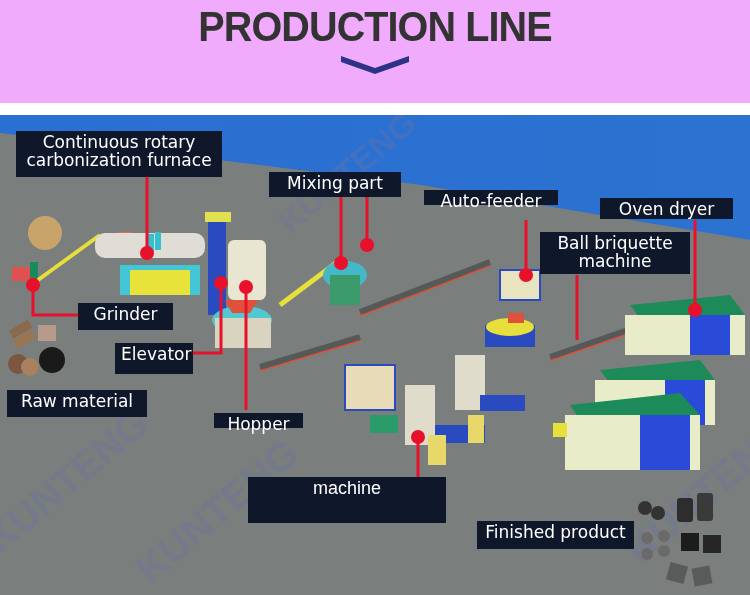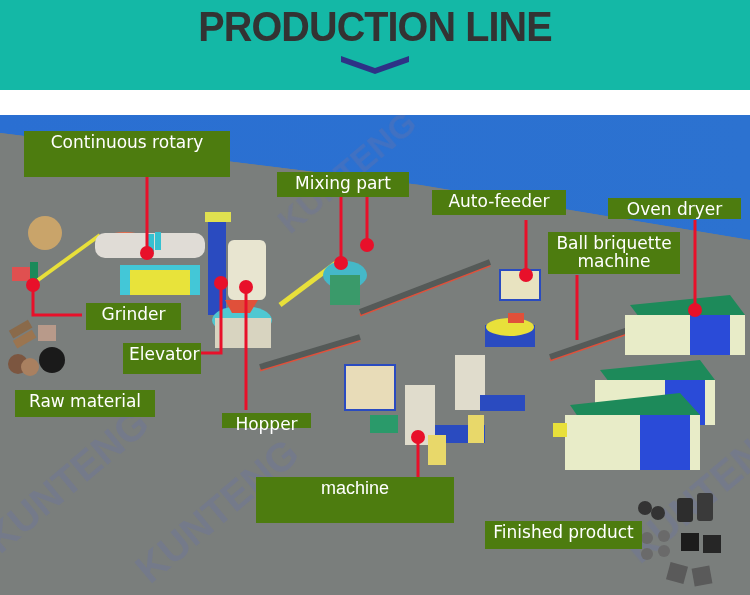--- a/index.html
+++ b/index.html
@@ -1,22 +1,22 @@
 <!DOCTYPE html>
 <html><head>
 <meta charset="utf-8">
 <style>
   html, body { margin:0; padding:0; }
   body { width:750px; height:595px; position:relative; overflow:hidden; background:#ffffff; font-family:"Liberation Sans", sans-serif; }
-  .header { position:absolute; left:0; top:0; width:750px; height:90px; background:#14b8a6; }
+  .header { position:absolute; left:0; top:0; width:750px; height:103px; background:#f0abfc; }
   .title { position:absolute; left:0; width:750px; top:2px; text-align:center; font-family:"Liberation Sans", sans-serif; font-weight:bold; font-size:43px; color:#333333; letter-spacing:-1px; transform:scaleX(0.92); }
   .chev { position:absolute; left:238px; top:56px; }
   .scene { position:absolute; left:0; top:115px; width:750px; height:480px; overflow:hidden; background:#7a7e7c; }
   .scene svg { position:absolute; left:0; top:0; }
-  .label { position:absolute; background:#4d7c0f; color:#fff; font-family:"DejaVu Sans", sans-serif; font-size:17px; line-height:19px; text-align:center; padding:2px 6px; white-space:nowrap; box-sizing:border-box;margin-left:8px; }
+  .label { position:absolute; background:#0f172a; color:#fff; font-family:"DejaVu Sans", sans-serif; font-size:17px; line-height:19px; text-align:center; padding:2px 6px; white-space:nowrap; box-sizing:border-box; }
   .label.two { line-height:18px; }
   .lbl-sans { font-family:"Liberation Sans", sans-serif; font-size:18px; }
 </style>
 </head>
 <body>
 
 <div class="header">
   <div class="title">PRODUCTION LINE</div>
   <svg class="chev" width="274" height="24" viewBox="0 0 274 24">
     <polygon points="103,0 137,12 171,0 171,6 137,18 103,6" fill="#2e3286"></polygon>
@@ -163,25 +163,26 @@
       <circle cx="367" cy="130" r="7"></circle>
       <circle cx="526" cy="160" r="7"></circle>
       <circle cx="695" cy="195" r="7"></circle>
       <circle cx="418" cy="322" r="7"></circle>
       <circle cx="600" cy="210" r="0"></circle>
     </g>
   </svg>
 
   <div class="label two" style="left:16px;top:16px;width:206px;height:46px;">
     <div>Continuous rotary</div>
+    <div>carbonization furnace</div>
   </div>
   <div class="label" style="left:269px;top:57px;width:132px;height:25px;">Mixing part</div>
-  <div class="label" style="left:424px;top:75px;width:134px;height:25px;">Auto-feeder</div>
+  <div class="label" style="left:424px;top:75px;width:134px;height:15px;">Auto-feeder</div>
   <div class="label" style="left:600px;top:83px;width:133px;height:21px;">Oven dryer</div>
-  <div class="label two" style="left:540px;top:117px;width:132px;height:42px;">
+  <div class="label two" style="left:540px;top:117px;width:150px;height:42px;">
     <div>Ball briquette</div>
     <div>machine</div>
   </div>
   <div class="label" style="left:78px;top:188px;width:95px;height:27px;">Grinder</div>
   <div class="label" style="left:115px;top:228px;width:78px;height:31px;">Elevator</div>
   <div class="label" style="left:7px;top:275px;width:140px;height:27px;">Raw material</div>
   <div class="label" style="left:214px;top:298px;width:89px;height:15px;">Hopper</div>
   <div class="label two lbl-sans" style="left:248px;top:362px;width:198px;height:46px;">
     <div>machine</div>
   </div>

